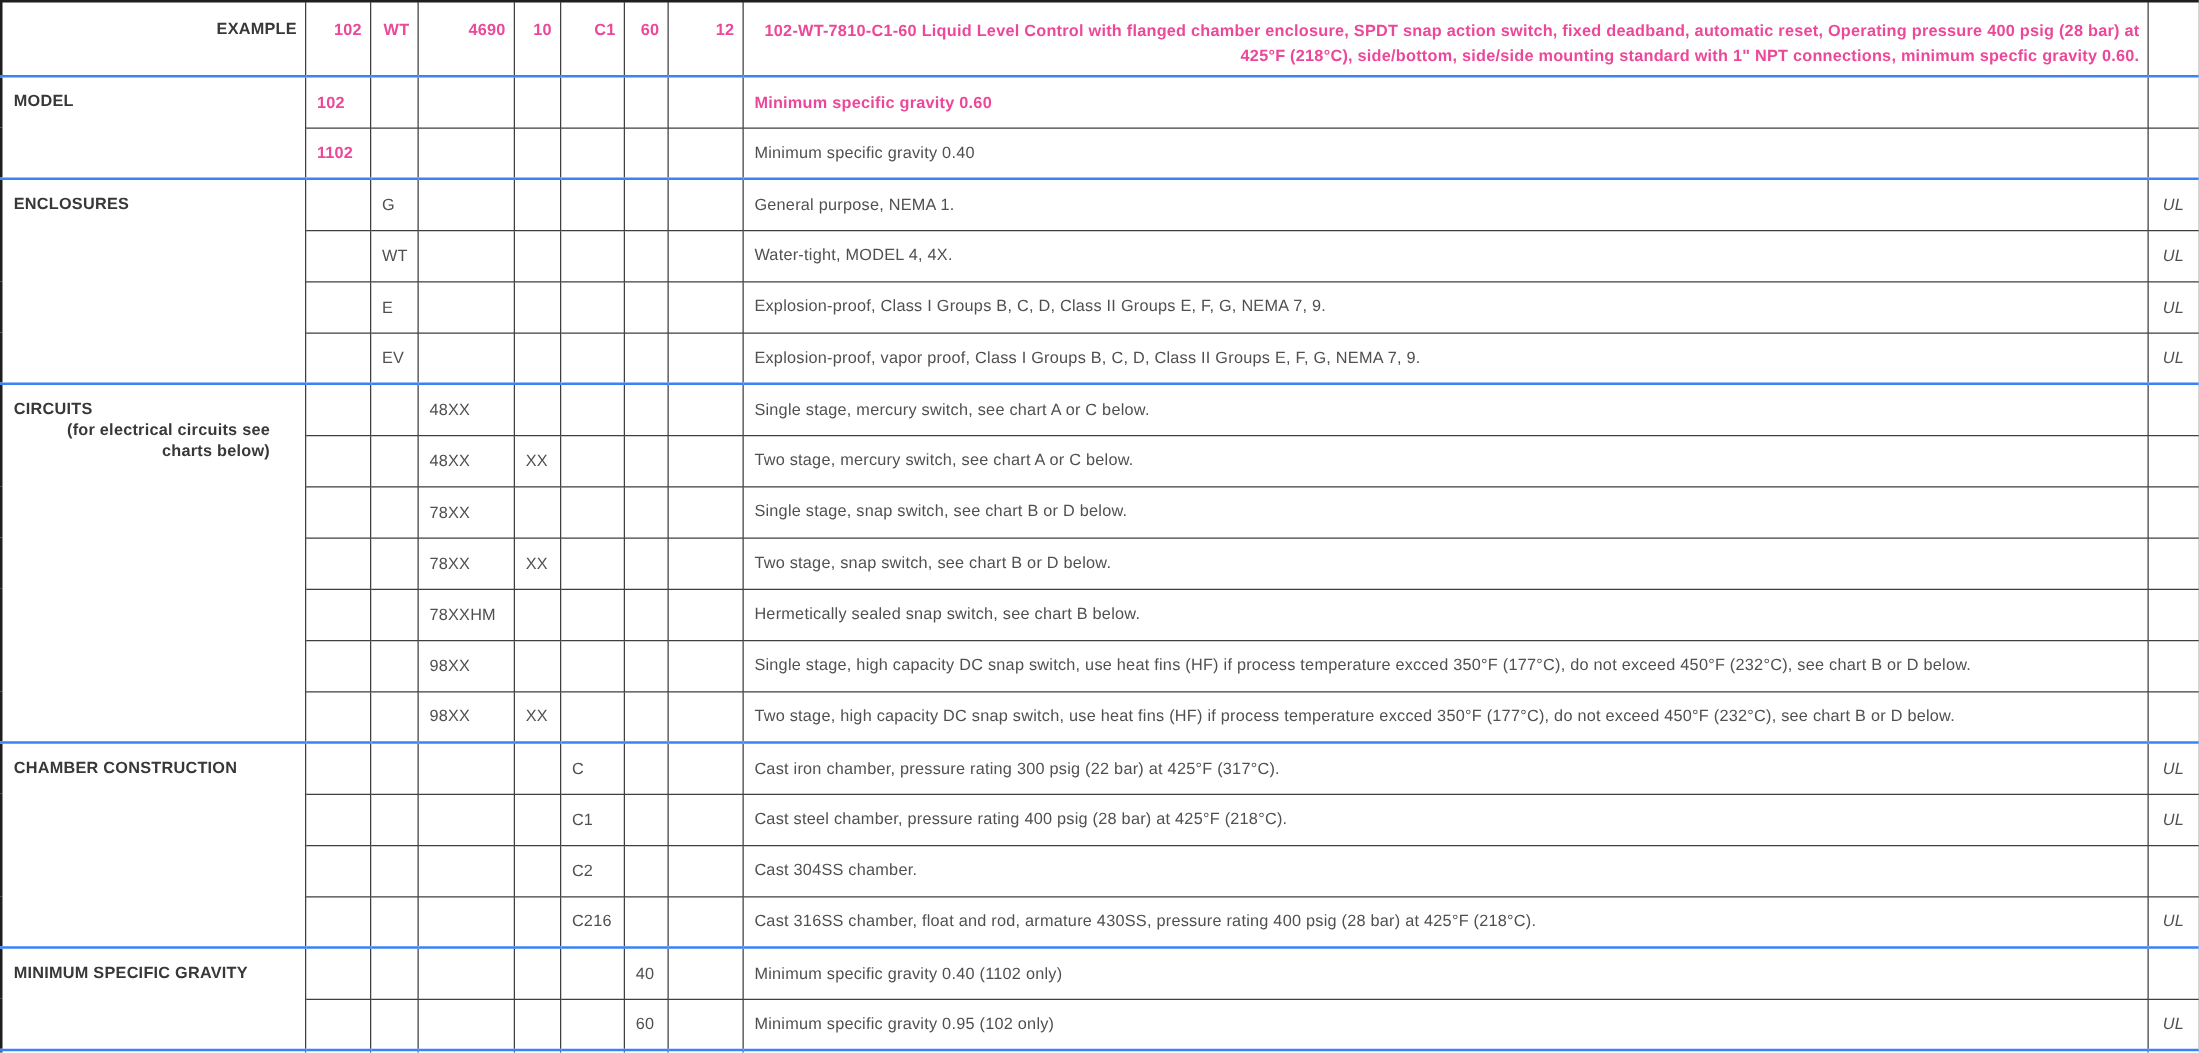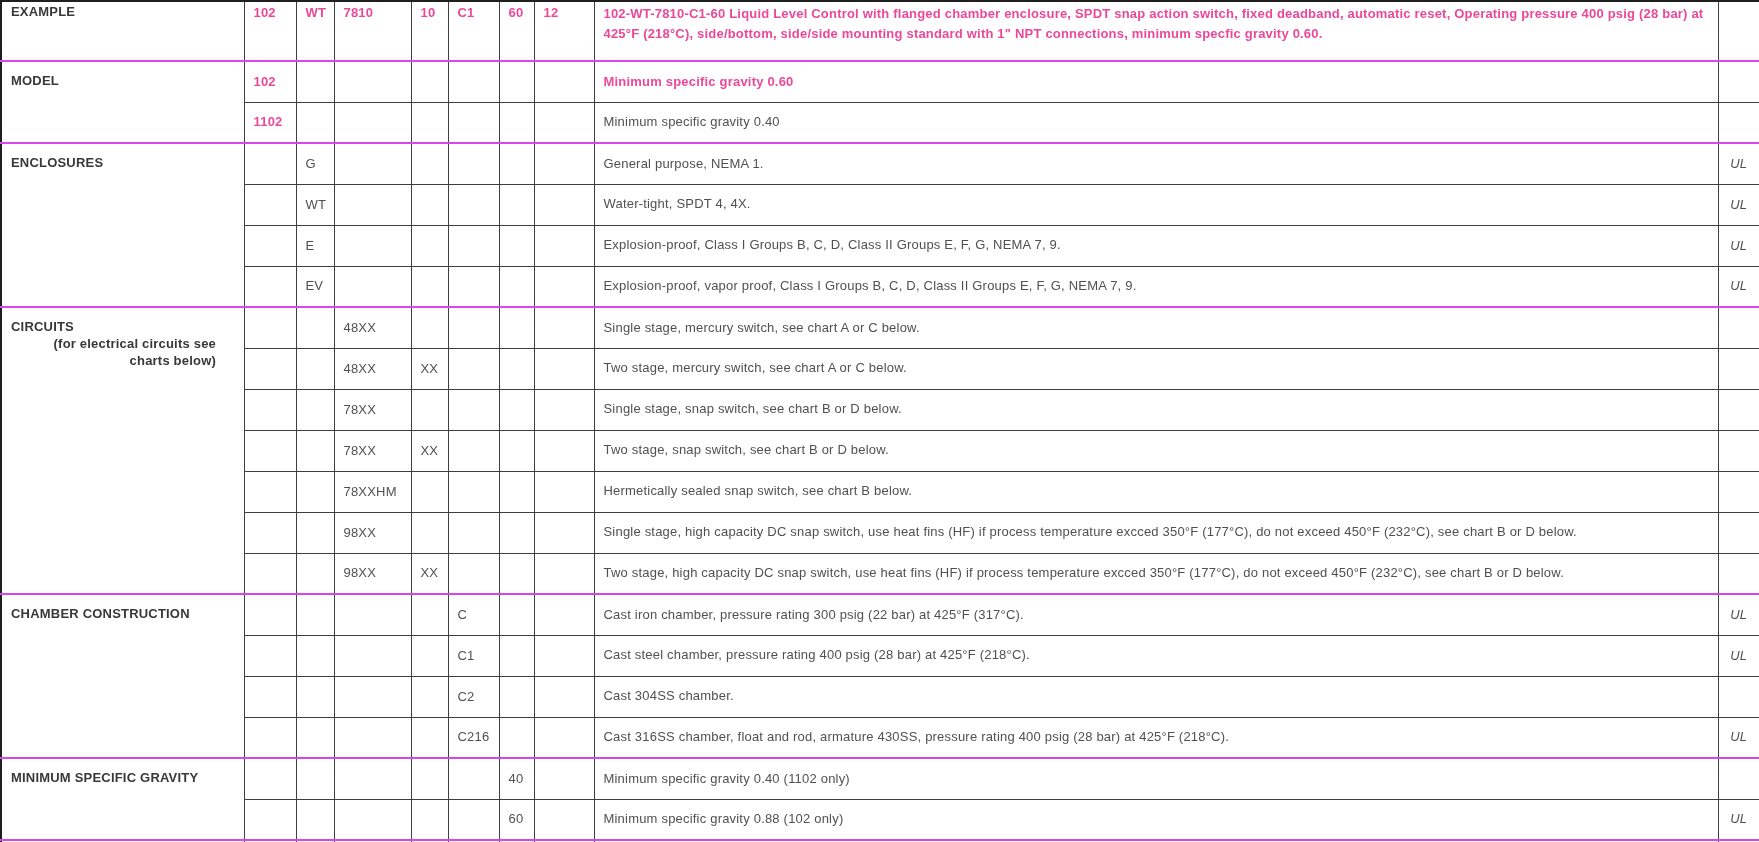--- a/index.html
+++ b/index.html
@@ -24,22 +24,22 @@
     letter-spacing: 0.2px;
     color: #505050;
     vertical-align: middle;
     padding: 2px 6px 2px 9px;
     overflow: hidden;
     white-space: normal;
     line-height: 1.35;
   }
   tr { height: 41px; }
   tr.ex { height: 60px; }
-  tr.ex td { vertical-align: top; padding-top: 2px; }
-  tr.sec td { border-top: 2px solid #d946ef; }
+  tr.ex td { vertical-align: top; padding-top: 13px; text-align: right; }
+  tr.sec td { border-top: 2px solid #3b82f6; }
   tr.partial { height: 14px; }
   td.cat {
     vertical-align: top;
     padding-top: 11px;
     font-weight: bold;
     color: #383838;
     line-height: 1.3;
   }
   td.cat .sub { max-width: 205px; text-align: right; }
   td.desc { padding-left: 9px; line-height: 1.55; }
@@ -63,21 +63,21 @@
     <col style="width:42px">
   </colgroup>
 
   <tbody>
       <tr class="ex">
     <td class="cat">
           <div>EXAMPLE</div>
         </td>
     <td class="bold">102</td>
     <td class="bold">WT</td>
-    <td class="bold">7810</td>
+    <td class="bold">4690</td>
     <td class="bold">10</td>
     <td class="bold">C1</td>
     <td class="bold">60</td>
     <td class="bold">12</td>
     <td class="desc bold">102-WT-7810-C1-60 Liquid Level Control with flanged chamber enclosure, SPDT snap action switch, fixed deadband, automatic reset, Operating pressure 400 psig (28 bar) at 425°F (218°C), side/bottom, side/side mounting standard with 1" NPT connections, minimum specfic gravity 0.60.</td>
     <td class="ul"></td>
   </tr>
 
   <tr class="sec">
     <td class="cat" rowspan="2">
@@ -120,21 +120,21 @@
     <td class="ul">UL</td>
   </tr>
   <tr>
     <td></td>
     <td>WT</td>
     <td></td>
     <td></td>
     <td></td>
     <td></td>
     <td></td>
-    <td class="desc">Water-tight, SPDT 4, 4X.</td>
+    <td class="desc">Water-tight, MODEL 4, 4X.</td>
     <td class="ul">UL</td>
   </tr>
   <tr>
     <td></td>
     <td>E</td>
     <td></td>
     <td></td>
     <td></td>
     <td></td>
     <td></td>
@@ -298,21 +298,21 @@
     <td class="ul"></td>
   </tr>
   <tr>
     <td></td>
     <td></td>
     <td></td>
     <td></td>
     <td></td>
     <td>60</td>
     <td></td>
-    <td class="desc">Minimum specific gravity 0.88 (102 only)</td>
+    <td class="desc">Minimum specific gravity 0.95 (102 only)</td>
     <td class="ul">UL</td>
   </tr>
 
   <tr class="sec partial">
     <td class="cat"></td>
     <td></td>
     <td></td>
     <td></td>
     <td></td>
     <td></td>

